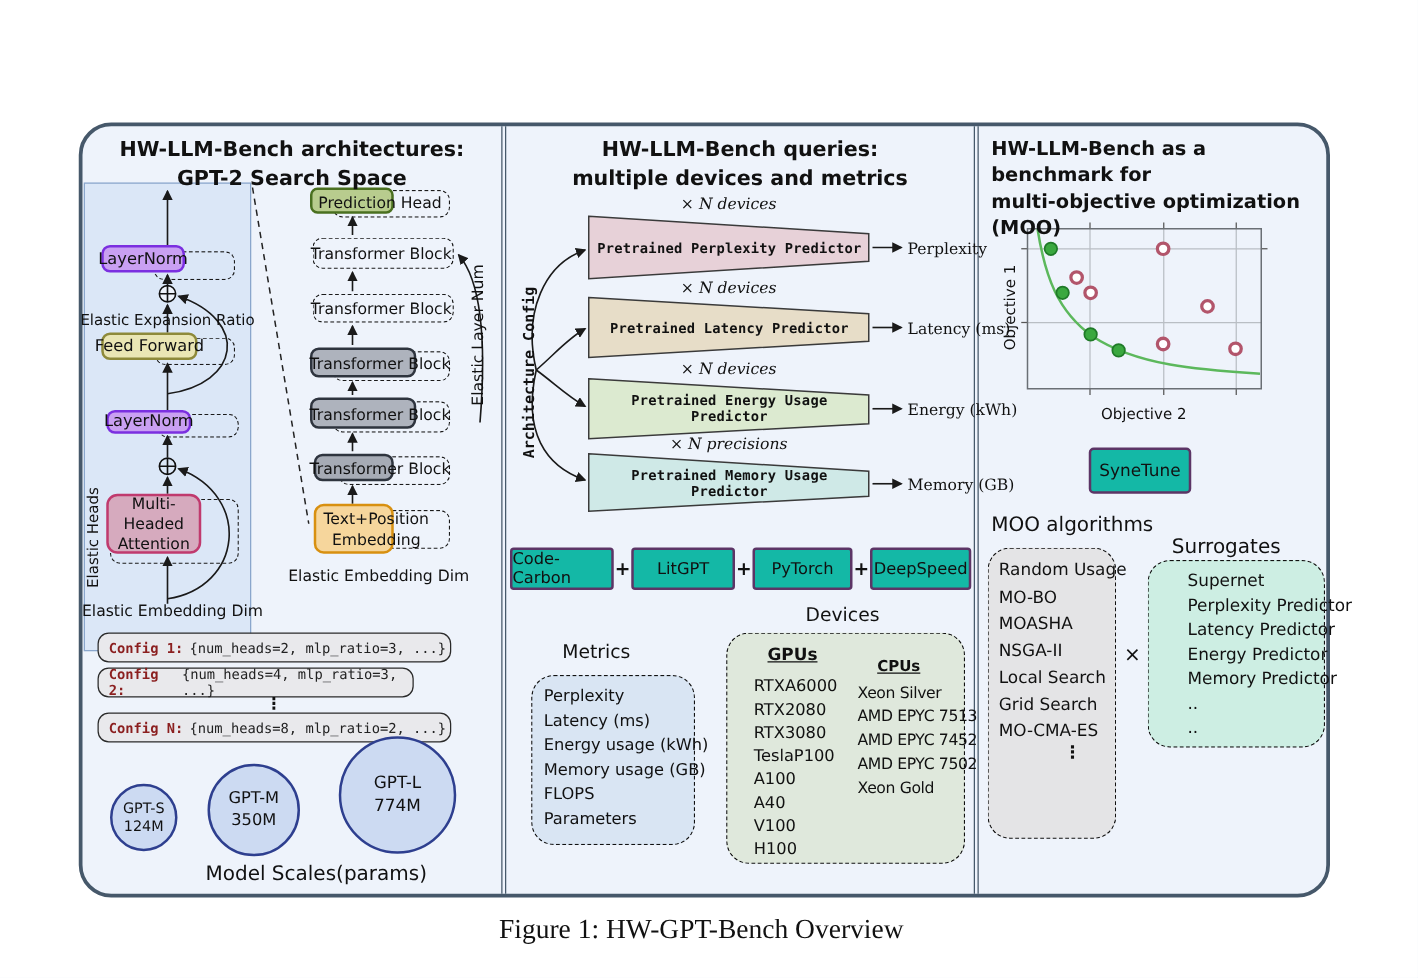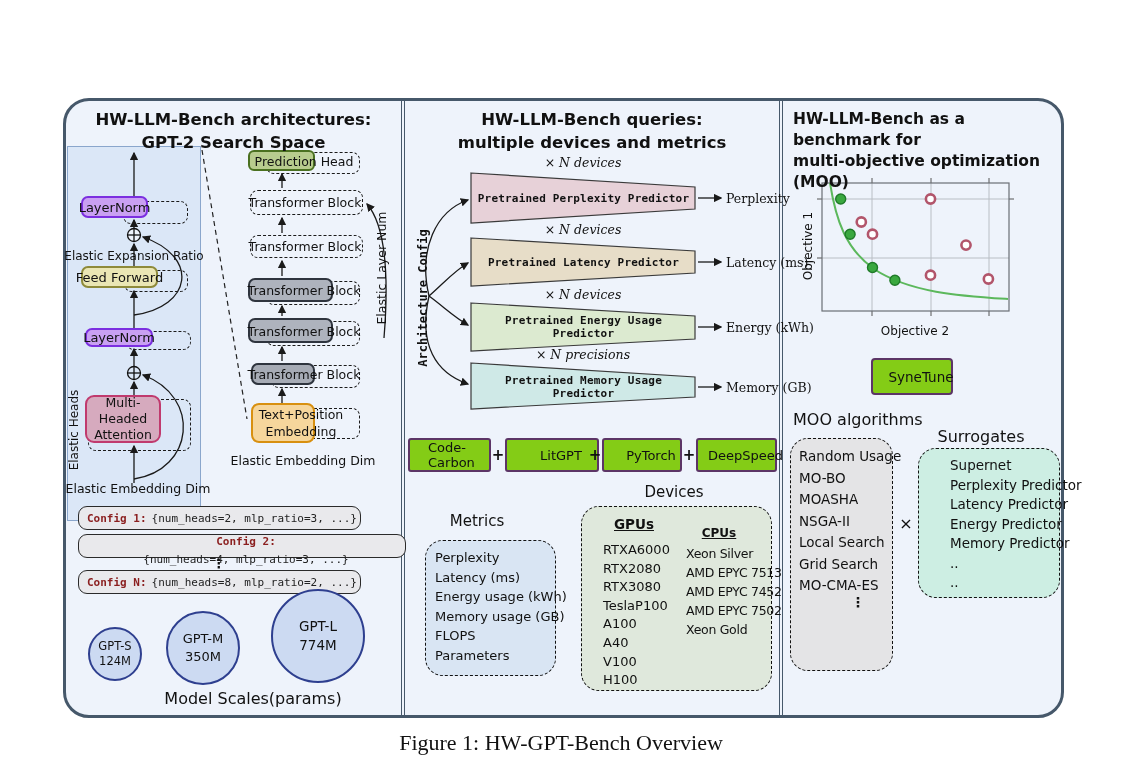--- a/index.html
+++ b/index.html
@@ -15,22 +15,22 @@
   .serif{font-family:"DejaVu Serif",serif;}
   .vlabel{white-space:nowrap;transform:rotate(-90deg);}
   .ptitle{font-weight:bold;font-size:16.5px;z-index:4;}
   .sep{position:absolute;top:0;height:614px;width:2px;border-left:1.4px solid #46586a;border-right:1.4px solid #46586a;z-index:2;}
   .cfgrow{border:1.5px solid #2a2a2a;border-radius:9px;background:#e9e9ec;box-sizing:border-box;
           display:flex;align-items:center;padding-left:8px;gap:5px;font-size:11px;z-index:3;}
   .cfglabel{font-weight:bold;color:#8b1f1f;}
   .cfgval{color:#222;}
   .circle{border-radius:50%;background:#ccdaf2;border:2.5px solid #2e3f8f;box-sizing:border-box;
           display:flex;flex-direction:column;align-items:center;justify-content:center;z-index:3;}
-  .toolbox{border:2.5px solid #5c3566;background:#84cc16;border-radius:3px;box-sizing:border-box;
-           display:flex;align-items:center;justify-content:center;font-size:13px;z-index:3;padding-left:18px;}
+  .toolbox{border:2.5px solid #5c3566;background:#14b8a6;border-radius:3px;box-sizing:border-box;
+           display:flex;align-items:center;justify-content:center;font-size:13px;z-index:3;}
   .listbox{box-sizing:border-box;z-index:1;border-radius:18px;border:1.8px dashed #111;}
   .item{white-space:nowrap;}
   svg{display:block;}
   #overlay{position:absolute;left:0;top:0;z-index:2;pointer-events:none;}
   .trap-label{font-family:"DejaVu Sans Mono",monospace;font-weight:bold;font-size:11px;letter-spacing:.2px;z-index:4;}
   .outlbl{font-family:"DejaVu Serif",serif;font-size:12.5px;z-index:4;}
   .multlbl{font-family:"DejaVu Serif",serif;font-style:italic;font-size:12.5px;z-index:4;}
   .elastic{font-size:12.5px;color:#111;z-index:4;}
   .blocktext{font-size:12.5px;z-index:4;white-space:nowrap;}
 </style>
@@ -154,21 +154,21 @@
       <span>Text+Position</span>
       <span>Embedding</span>
     </div>
     <div class="abs ctr elastic" style="left:157px;top:352px;width:160px;height:15px;">Elastic Embedding Dim</div>
     <div class="abs ctr vlabel elastic" style="left:235px;top:159px;width:160px;height:16px;">Elastic Layer Num</div>
 
     <div class="abs cfgrow mono" style="left:12px;top:405px;width:283px;height:24px;">
       <span class="cfglabel">Config 1:</span>
       <span class="cfgval">{num_heads=2, mlp_ratio=3, ...}</span>
     </div>
-    <div class="abs cfgrow mono" style="left:12px;top:433px;width:328px;height:24px;flex-direction:column;">
+    <div class="abs cfgrow mono" style="left:12px;top:433px;width:253px;height:24px;">
       <span class="cfglabel">Config 2:</span>
       <span class="cfgval">{num_heads=4, mlp_ratio=3, ...}</span>
     </div>
     <div class="abs ctr" style="left:140px;top:454px;width:26px;height:16px;font-size:13px;font-weight:bold;z-index:3;">⋮</div>
     <div class="abs cfgrow mono" style="left:12px;top:469px;width:283px;height:24px;">
       <span class="cfglabel">Config N:</span>
       <span class="cfgval">{num_heads=8, mlp_ratio=2, ...}</span>
     </div>
 
     <div class="abs circle" style="left:22px;top:526px;width:54px;height:54px;font-size:11.5px;line-height:15px;">
@@ -202,21 +202,21 @@
     <div class="abs ctr trap-label" style="left:405px;top:278px;width:225px;height:16px;">Pretrained Memory Usage Predictor</div>
     <div class="abs ctr trap-label" style="left:405px;top:218px;width:225px;height:16px;">Pretrained Energy Usage Predictor</div>
 
     <div class="abs left outlbl" style="left:660px;top:89px;width:90px;height:16px;">Perplexity</div>
     <div class="abs left outlbl" style="left:660px;top:153px;width:90px;height:16px;">Latency (ms)</div>
     <div class="abs left outlbl" style="left:660px;top:218px;width:90px;height:16px;">Energy (kWh)</div>
     <div class="abs left outlbl" style="left:660px;top:278px;width:90px;height:16px;">Memory (GB)</div>
 
     <div class="abs toolbox" style="left:342px;top:337px;width:83px;height:34px;">Code-Carbon</div>
     <div class="abs ctr" style="left:425px;top:345px;width:14px;height:18px;font-weight:bold;font-size:15px;z-index:3;">+</div>
-    <div class="abs toolbox" style="left:439px;top:337px;width:94px;height:34px;">LitGPT</div>
+    <div class="abs toolbox" style="left:439px;top:337px;width:83px;height:34px;">LitGPT</div>
     <div class="abs ctr" style="left:522px;top:345px;width:14px;height:18px;font-weight:bold;font-size:15px;z-index:3;">+</div>
     <div class="abs toolbox" style="left:536px;top:337px;width:80px;height:34px;">PyTorch</div>
     <div class="abs ctr" style="left:616px;top:345px;width:14px;height:18px;font-weight:bold;font-size:15px;z-index:3;">+</div>
     <div class="abs toolbox" style="left:630px;top:337px;width:81px;height:34px;">DeepSpeed</div>
 
     <div class="abs ctr" style="left:361px;top:411px;width:100px;height:18px;font-size:15px;z-index:3;">Metrics</div>
     <div class="abs listbox" style="left:359px;top:439px;width:131px;height:136px;background:#d9e5f3;"></div>
     <div class="abs" style="left:369px;top:447px;width:120px;font-size:13px;line-height:19.5px;z-index:3;">
       <div class="item">Perplexity</div>
       <div class="item">Latency (ms)</div>

